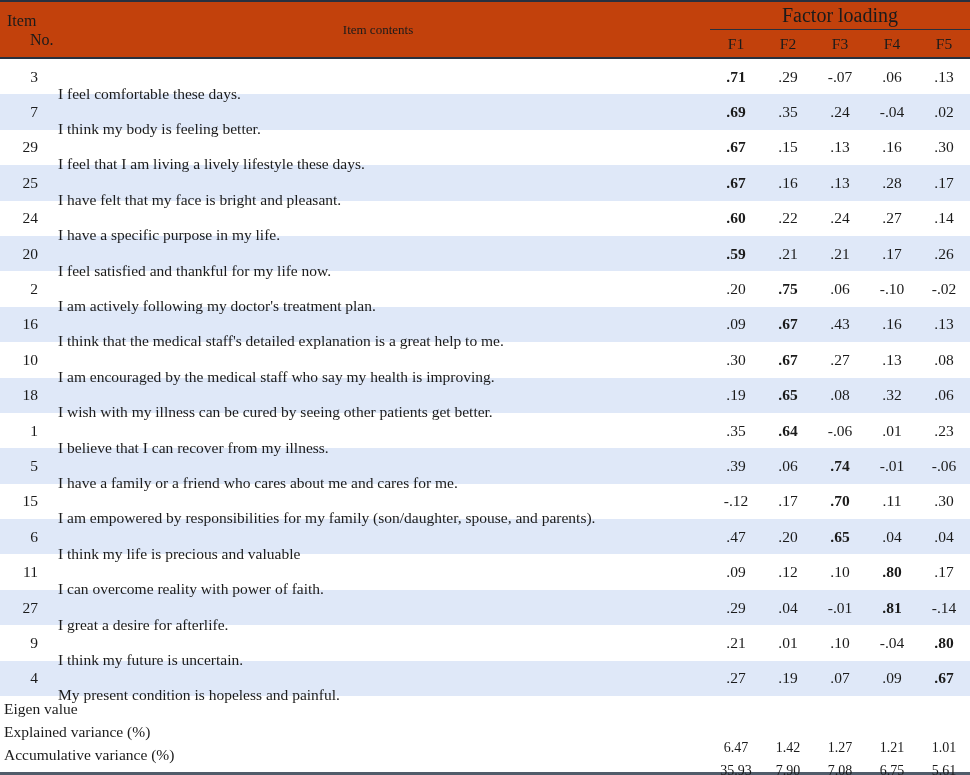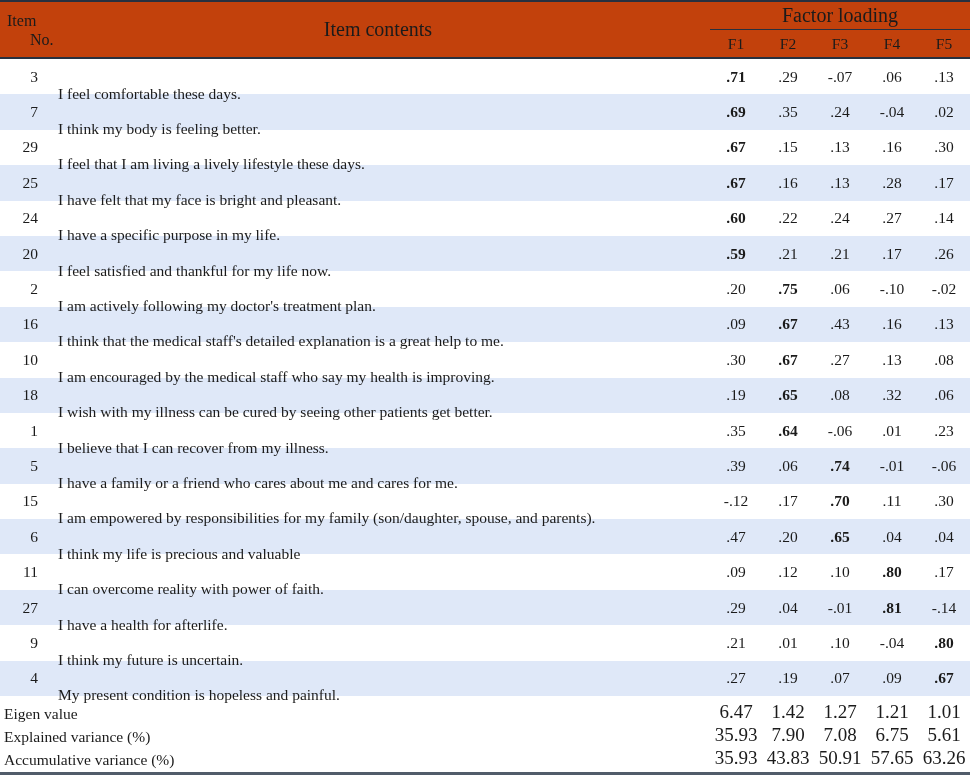--- a/index.html
+++ b/index.html
@@ -29,21 +29,21 @@
     justify-content: center;
     font-size: 16px;
     line-height: 19px;
   }
   .h-no span:last-child { padding-left: 3px; margin-left: 20px; }
   .h-content {
     flex: 1;
     display: flex;
     align-items: center;
     justify-content: center;
-    font-size: 20px;
+    font-size: 13px;
   }
   .h-factors {
     width: 260px;
     display: flex;
     flex-direction: column;
   }
   .h-fl-title {
     height: 28px;
     display: flex;
     align-items: center;
@@ -85,31 +85,32 @@
     width: 52px;
     text-align: center;
   }
   .bold { font-weight: bold; }
 
   
   .tfoot { padding-top: 4px; }
   .frow {
     display: flex;
     height: 23px;
-    align-items: flex-end;
+    align-items: flex-start;
   }
   .f-label {
     flex: 1;
     padding-left: 4px;
     font-size: 15.5px;
   }
   .f-val {
     width: 52px;
     text-align: center;
-    font-size: 19px;
+    font-size: 14px;
+    margin-top: 40px;
   }
   .bottom-bar {
     margin-top: 3px;
     height: 4px;
     background: #515c6a;
     border-bottom: 1px solid #9aa2ad;
   }
 </style>
 </head>
 <body>
@@ -265,21 +266,21 @@
         <div class="cell c-no">11</div>
         <div class="cell c-content">I can overcome reality with power of faith.</div>
         <div class="cell c-f">.09</div>
         <div class="cell c-f">.12</div>
         <div class="cell c-f">.10</div>
         <div class="cell c-f bold">.80</div>
         <div class="cell c-f">.17</div>
       </div>
       <div class="trow stripe">
         <div class="cell c-no">27</div>
-        <div class="cell c-content">I have a health for afterlife.</div>
+        <div class="cell c-content">I great a desire for afterlife.</div>
         <div class="cell c-f">.29</div>
         <div class="cell c-f">.04</div>
         <div class="cell c-f">-.01</div>
         <div class="cell c-f bold">.81</div>
         <div class="cell c-f">-.14</div>
       </div>
       <div class="trow">
         <div class="cell c-no">9</div>
         <div class="cell c-content">I think my future is uncertain.</div>
         <div class="cell c-f">.21</div>

